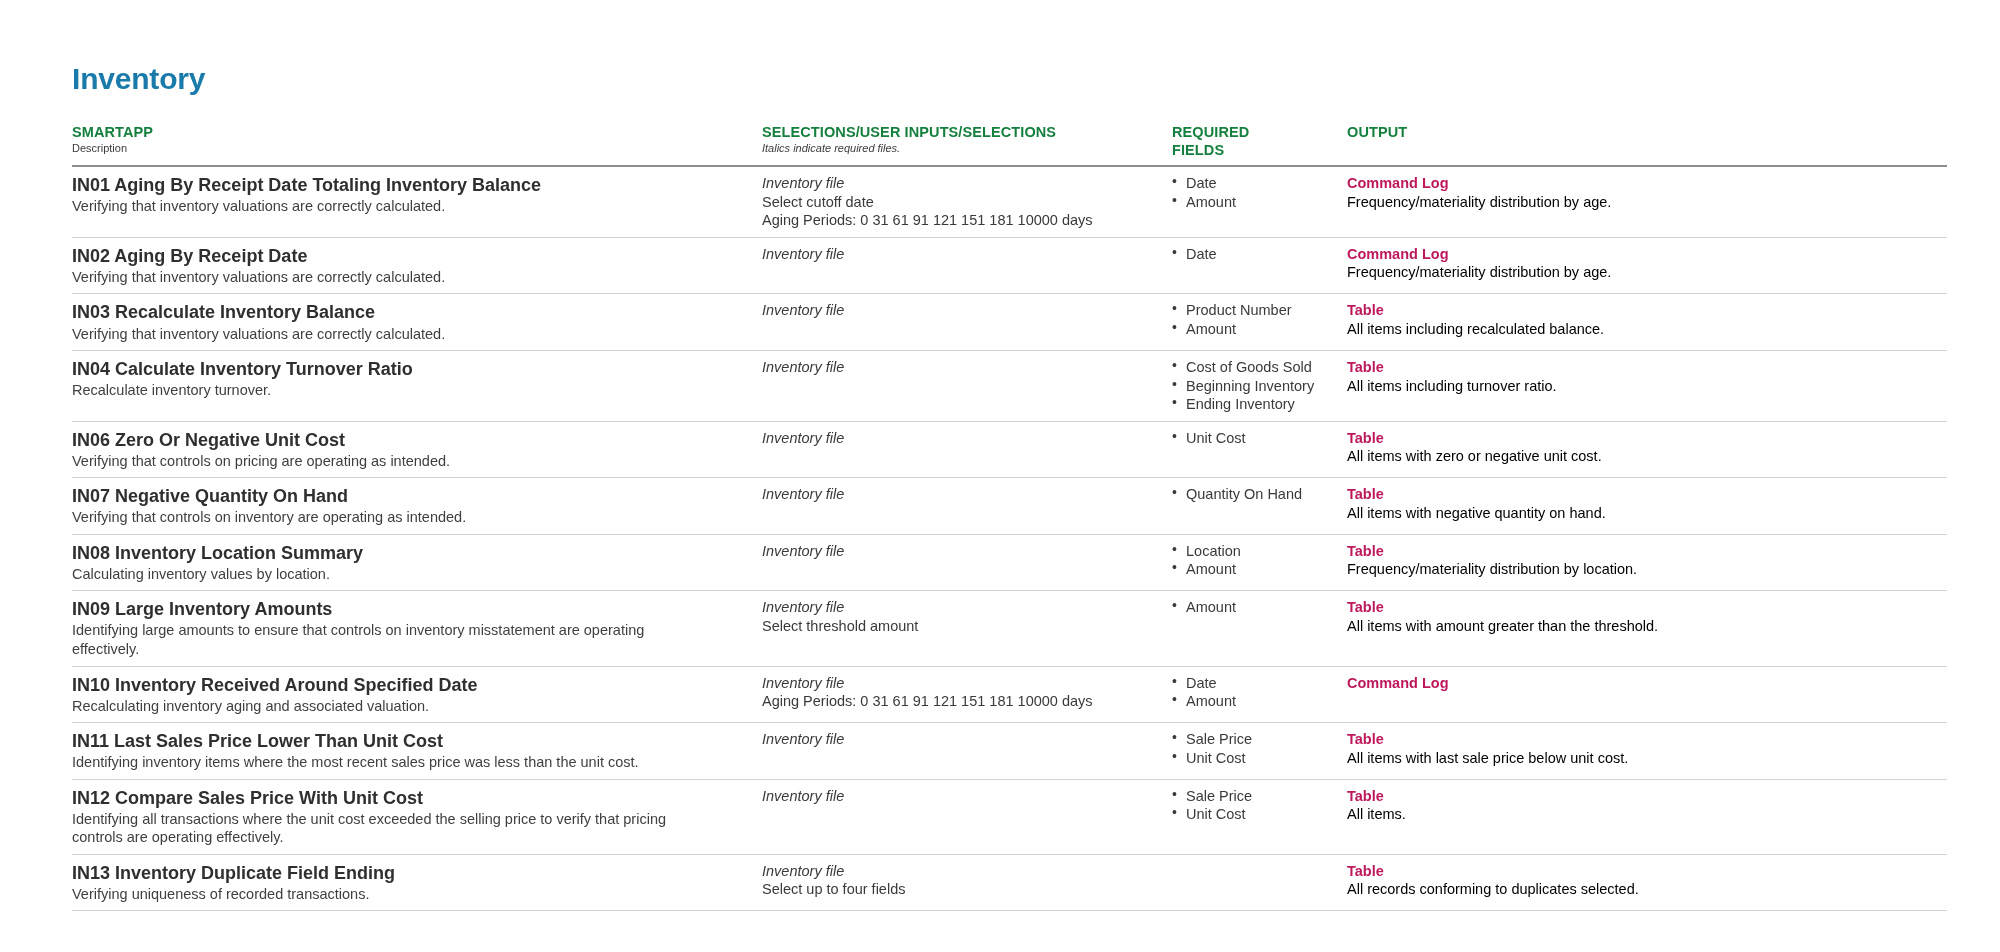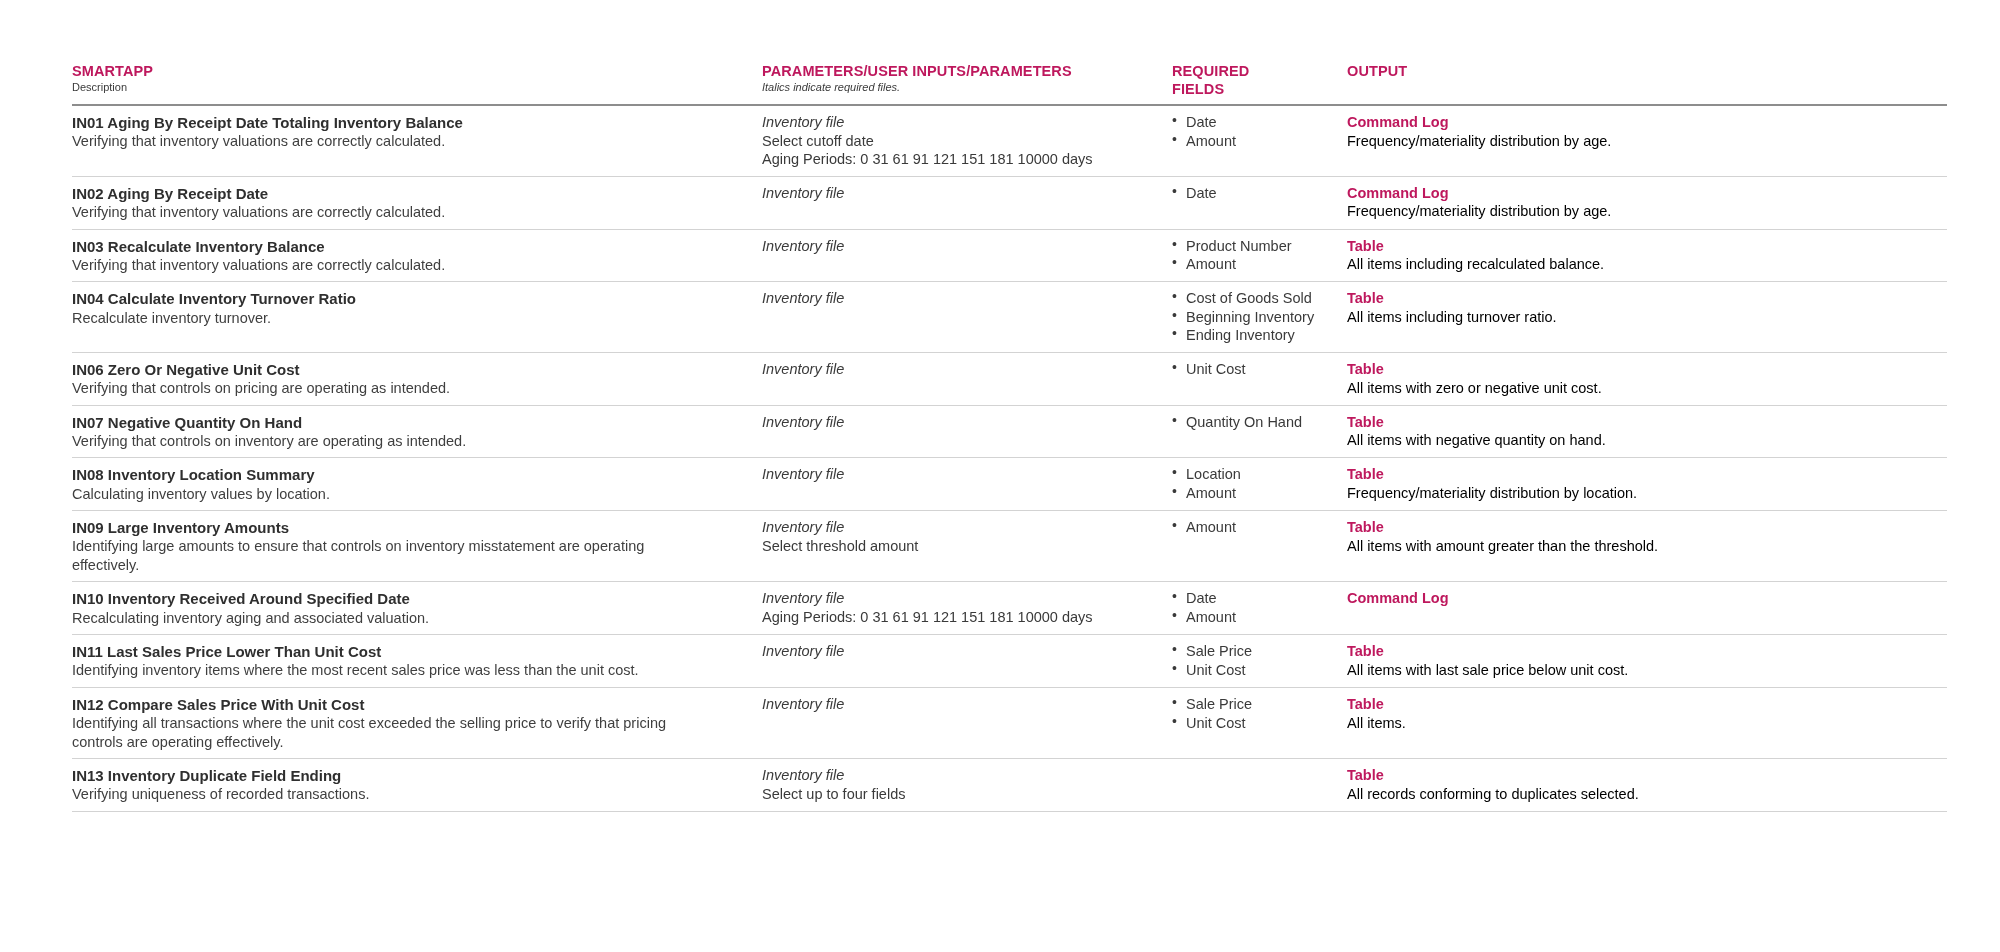--- a/index.html
+++ b/index.html
@@ -42,21 +42,21 @@
   col.c-out   { width: 600px; }
 
   thead th {
     text-align: left;
     vertical-align: top;
     padding: 0 10px 6px 0;
     font-weight: normal;
     border-bottom: 2px solid #8d8d8d;
   }
   .hdr-main {
-    color: #be185d;
+    color: #15803d;
     font-size: 14.5px;
     font-weight: bold;
     letter-spacing: 0.1px;
     line-height: 1.25;
     display: block;
   }
   .hdr-sub {
     color: #3a3a3a;
     font-size: 11px;
     line-height: 1.3;
@@ -72,21 +72,21 @@
     vertical-align: top;
     padding: 7px 12px 7px 0;
     font-size: 14.5px;
     line-height: 1.28;
   }
 
   .app-name {
     font-weight: bold;
     color: #2f2f2f;
     display: block;
-    font-size: 15px;
+    font-size: 18px;
   }
   .app-desc {
     display: block;
     color: #3f3f3f;
     font-size: 14.5px;
     max-width: 600px;
   }
 
   .param-line { display: block; }
   .param-line.ital { font-style: italic; }
@@ -116,36 +116,37 @@
     color: #be185d;
     display: block;
   }
   .out-desc { display: block; color: #000000; }
 </style>
 </head>
 <body>
 
 <div class="page">
 
+  <h1 class="page-title">Inventory</h1>
 
   <table class="matrix">
     <colgroup>
       <col class="c-app">
         <col class="c-param">
         <col class="c-req">
         <col class="c-out">
     </colgroup>
     <thead>
       <tr>
         <th>
           <span class="hdr-main">SMARTAPP</span>
           <span class="hdr-sub">Description</span>
         </th>
         <th>
-          <span class="hdr-main">PARAMETERS/USER INPUTS/PARAMETERS</span>
+          <span class="hdr-main">SELECTIONS/USER INPUTS/SELECTIONS</span>
           <span class="hdr-sub ital">Italics indicate required files.</span>
         </th>
         <th>
           <span class="hdr-main">REQUIRED</span>
           <span class="hdr-main">FIELDS</span>
         </th>
         <th>
           <span class="hdr-main">OUTPUT</span>
           <span class="hdr-sub empty"></span>
         </th>

